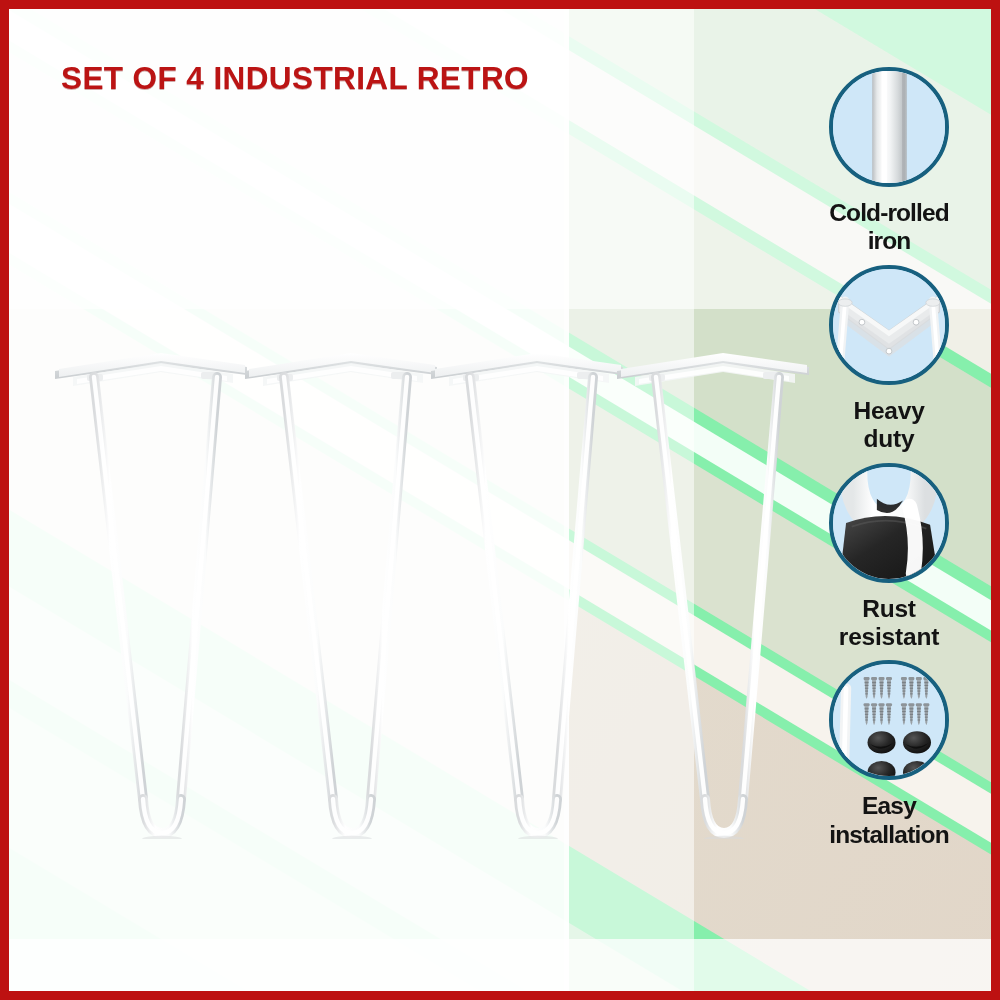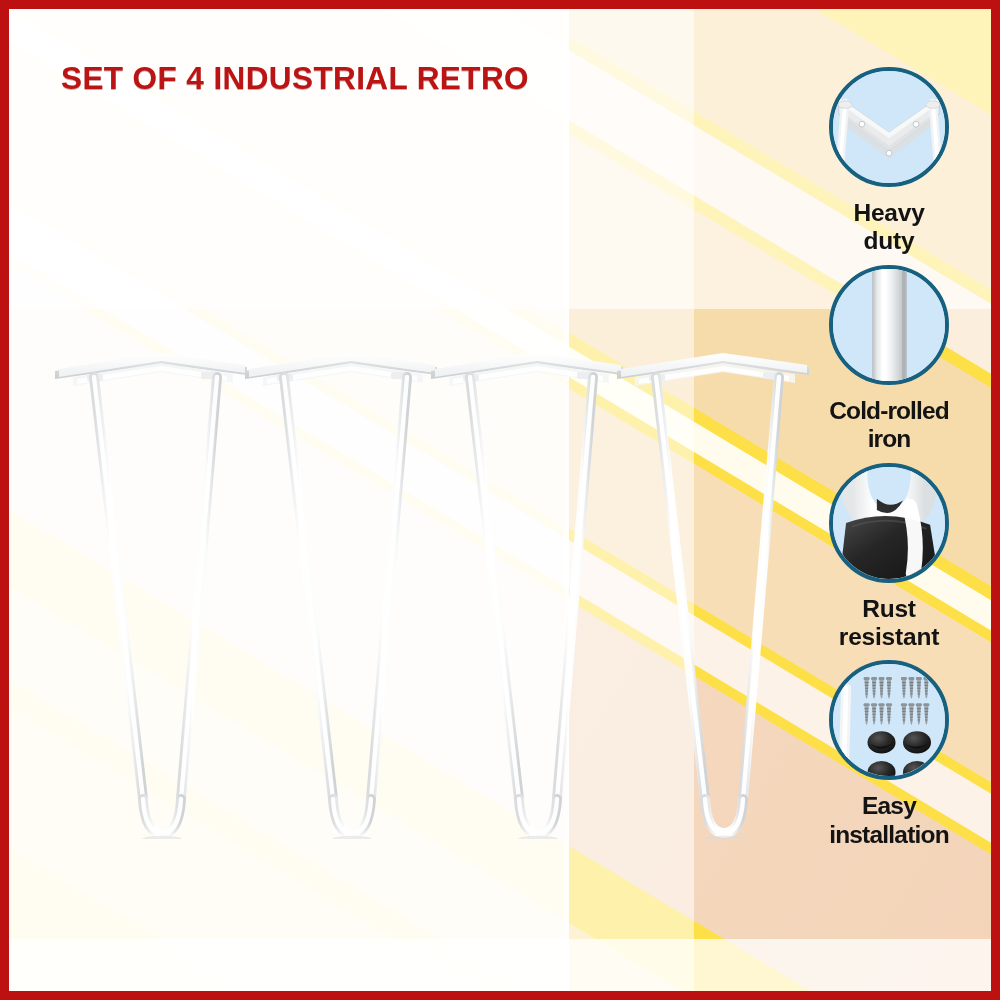--- a/index.html
+++ b/index.html
@@ -7,21 +7,21 @@
   body{
     font-family:"Liberation Sans", sans-serif;
     background:#ffffff;
     overflow:hidden;
   }
 
   
   #poster{
     position:relative;
     width:1000px; height:1000px;
-    background:#fde047;
+    background:#86efac;
     border:9px solid #bd1111;
     overflow:hidden;
   }
 
   
   #bg-decor{
     position:absolute; inset:0;
     overflow:hidden;
     pointer-events:none;
     z-index:0;
@@ -175,48 +175,20 @@
       </defs>
 
       <use href="#hairpin-leg" x="42" y="8"></use>
       <use href="#hairpin-leg" x="232" y="8"></use>
       <use href="#hairpin-leg" x="418" y="8"></use>
       <use href="#hairpin-leg" x="604" y="8"></use>
     </svg>
   </div>
 
   <div id="features">
-
-    <div class="feature f-heavy">
-      <div class="badge">
-        <svg viewBox="0 0 120 120">
-          <rect width="120" height="120" fill="#cfe7f8"></rect>
-
-          <polygon points="6,28 60,66 114,28 114,46 60,86 6,46" fill="#e9ebec" stroke="#cfd3d5" stroke-width="1.2"></polygon>
-          <polygon points="6,28 60,66 114,28 114,34 60,72 6,34" fill="#f7f8f8"></polygon>
-          <polygon points="12,46 60,80 108,46 108,58 60,94 12,58" fill="#dcdfe1" opacity=".75"></polygon>
-
-          <circle cx="31" cy="57" r="3.1" fill="#ffffff" stroke="#bfc4c7" stroke-width="1"></circle>
-          <circle cx="89" cy="57" r="3.1" fill="#ffffff" stroke="#bfc4c7" stroke-width="1"></circle>
-          <circle cx="60" cy="88" r="3.1" fill="#ffffff" stroke="#bfc4c7" stroke-width="1"></circle>
-
-          <path d="M 13,34 L 7,108" stroke="#f1f3f4" stroke-width="9" stroke-linecap="round"></path>
-          <path d="M 13,34 L 7,108" stroke="#ffffff" stroke-width="4" stroke-linecap="round"></path>
-          <path d="M 107,34 L 113,108" stroke="#f1f3f4" stroke-width="9" stroke-linecap="round"></path>
-          <path d="M 107,34 L 113,108" stroke="#ffffff" stroke-width="4" stroke-linecap="round"></path>
-
-          <ellipse cx="13" cy="36" rx="7.5" ry="4" fill="#eceeef" stroke="#cfd3d5" stroke-width=".8"></ellipse>
-          <ellipse cx="107" cy="36" rx="7.5" ry="4" fill="#eceeef" stroke="#cfd3d5" stroke-width=".8"></ellipse>
-        </svg>
-      </div>
-      <div class="feature-label">
-        <div>Heavy</div>
-        <div>duty</div>
-      </div>
-    </div>
 
     <div class="feature f-cold">
       <div class="badge">
         <svg viewBox="0 0 120 120">
           <defs>
             <linearGradient id="rodShine" x1="0" y1="0" x2="1" y2="0">
               <stop offset="0%" stop-color="#b9bdc0"></stop>
               <stop offset="14%" stop-color="#e6e9ea"></stop>
               <stop offset="32%" stop-color="#ffffff"></stop>
               <stop offset="52%" stop-color="#f2f4f5"></stop>
@@ -229,20 +201,48 @@
           <rect x="52" y="0" width="6" height="120" fill="#ffffff" opacity=".85"></rect>
           <rect x="74" y="0" width="3" height="120" fill="#9fa4a8" opacity=".5"></rect>
         </svg>
       </div>
       <div class="feature-label">
         <div>Cold-rolled</div>
         <div>iron</div>
       </div>
     </div>
 
+    <div class="feature f-heavy">
+      <div class="badge">
+        <svg viewBox="0 0 120 120">
+          <rect width="120" height="120" fill="#cfe7f8"></rect>
+
+          <polygon points="6,28 60,66 114,28 114,46 60,86 6,46" fill="#e9ebec" stroke="#cfd3d5" stroke-width="1.2"></polygon>
+          <polygon points="6,28 60,66 114,28 114,34 60,72 6,34" fill="#f7f8f8"></polygon>
+          <polygon points="12,46 60,80 108,46 108,58 60,94 12,58" fill="#dcdfe1" opacity=".75"></polygon>
+
+          <circle cx="31" cy="57" r="3.1" fill="#ffffff" stroke="#bfc4c7" stroke-width="1"></circle>
+          <circle cx="89" cy="57" r="3.1" fill="#ffffff" stroke="#bfc4c7" stroke-width="1"></circle>
+          <circle cx="60" cy="88" r="3.1" fill="#ffffff" stroke="#bfc4c7" stroke-width="1"></circle>
+
+          <path d="M 13,34 L 7,108" stroke="#f1f3f4" stroke-width="9" stroke-linecap="round"></path>
+          <path d="M 13,34 L 7,108" stroke="#ffffff" stroke-width="4" stroke-linecap="round"></path>
+          <path d="M 107,34 L 113,108" stroke="#f1f3f4" stroke-width="9" stroke-linecap="round"></path>
+          <path d="M 107,34 L 113,108" stroke="#ffffff" stroke-width="4" stroke-linecap="round"></path>
+
+          <ellipse cx="13" cy="36" rx="7.5" ry="4" fill="#eceeef" stroke="#cfd3d5" stroke-width=".8"></ellipse>
+          <ellipse cx="107" cy="36" rx="7.5" ry="4" fill="#eceeef" stroke="#cfd3d5" stroke-width=".8"></ellipse>
+        </svg>
+      </div>
+      <div class="feature-label">
+        <div>Heavy</div>
+        <div>duty</div>
+      </div>
+    </div>
+
     <div class="feature f-rust">
       <div class="badge">
         <svg viewBox="0 0 120 120">
           <defs>
             <linearGradient id="capG" x1="0" y1="0" x2="1" y2="1">
               <stop offset="0%" stop-color="#4a4a4a"></stop>
               <stop offset="42%" stop-color="#262626"></stop>
               <stop offset="100%" stop-color="#141414"></stop>
             </linearGradient>
             <linearGradient id="whiteU" x1="0" y1="0" x2="1" y2="0">

